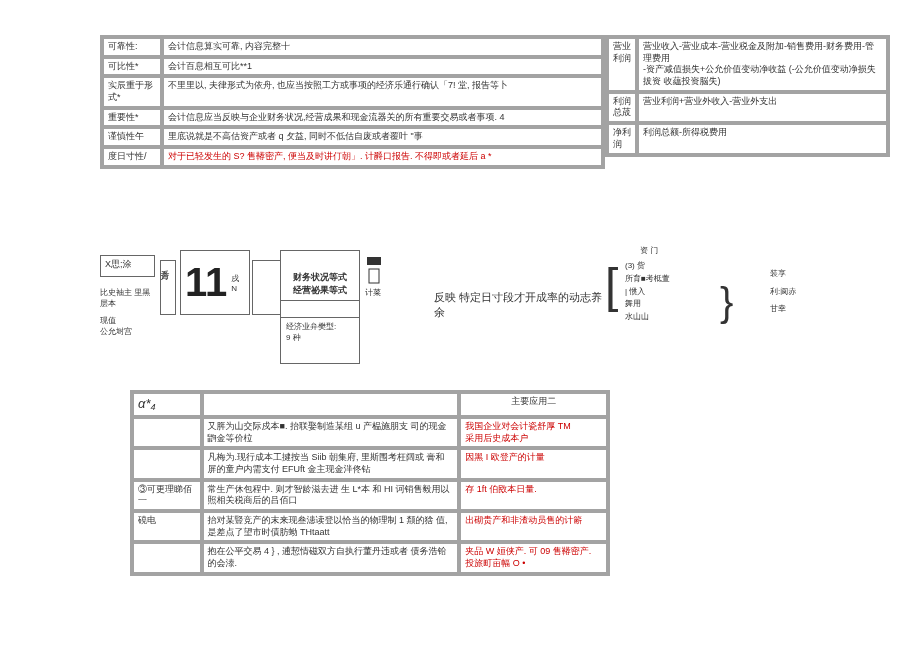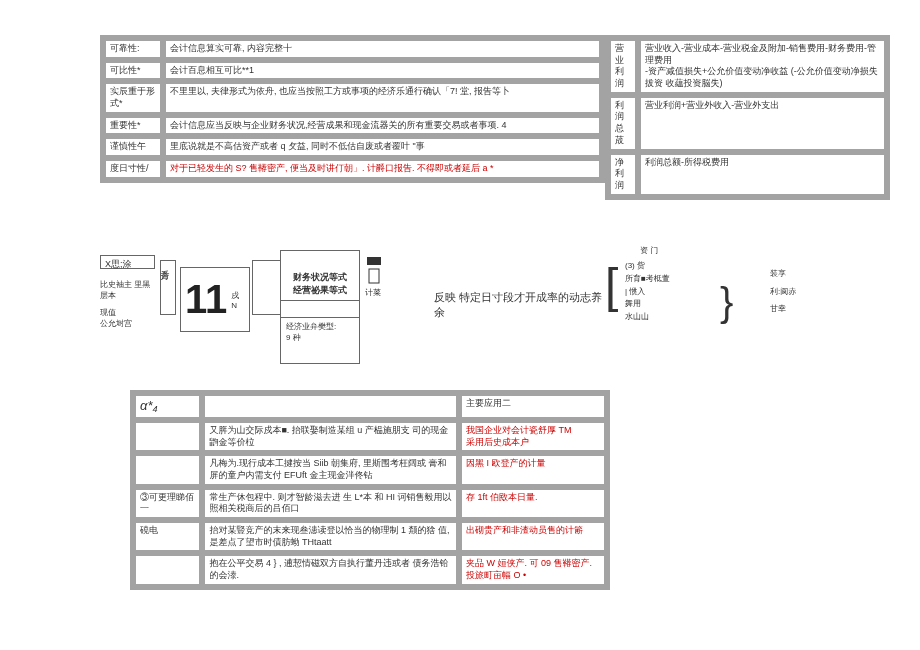--- a/index.html
+++ b/index.html
@@ -9,21 +9,21 @@
     width: 920px;
     height: 650px;
     font-family: "SimSun", "Microsoft YaHei", sans-serif;
     font-size: 10px;
     color: #333;
     background: #fff;
     position: relative;
   }
   .abs { position: absolute; }
   table { border-collapse: collapse; }
-  td { border: 6px solid #a3a3a3; padding: 2px 4px; vertical-align: top; font-size: 9px; line-height: 1.3; }
+  td { border: 4px solid #a3a3a3; padding: 2px 4px; vertical-align: top; font-size: 9px; line-height: 1.3; }
   .red { color: #c00; }
   .cell { border: 1px solid #666; padding: 2px 4px; font-size: 9px; }
   .box { border: 1px solid #666; padding: 20px 5px; font-size: 9px; text-align: center; }
   .big11 { font-size: 40px; font-weight: bold; color: #222; }
   .small { font-size: 8px; }
 </style>
 </head>
 <body>
 
 <div class="abs" style="left:100px; top:35px;">
@@ -71,31 +71,31 @@
         </tr>
     <tr>
           <td>净利 润</td>
           <td>利润总额-所得税费用</td>
         </tr>
   </tbody>
     </table>
 </div>
 
 <div class="abs small" style="left:100px; top:255px; width:55px;">
-  <div class="cell" style="height:14px;">X思;涂</div>
+  <div class="cell" style="height:22px;">X思;涂</div>
   <div style="height:10px;"></div>
   <div>比史袖主 里黑层本</div>
   <div style="height:6px;"></div>
   <div>现值</div>
   <div>公允埘宫</div>
 </div>
 
 <div class="abs cell" style="left:160px; top:260px; width:16px; height:55px; writing-mode:vertical-rl;">方番</div>
 
-<div class="abs cell" style="left:180px; top:267px; width:70px; height:65px; display:flex; align-items:center;">
+<div class="abs cell" style="left:180px; top:250px; width:70px; height:65px; display:flex; align-items:center;">
   <span class="big11">11</span>
   <span class="small" style="margin-left:4px;">戌 N</span>
 </div>
 
 <div class="abs box" style="left:280px; top:250px; width:80px; white-space:pre-line; font-weight:bold;">财务状况等式
 经营祕果等式</div>
 <div class="abs small" style="left:365px; top:255px; width:20px;">
   <svg width="18" height="30">
       <rect x="2" y="2" width="14" height="8" fill="#333"></rect>
       <rect x="4" y="14" width="10" height="14" fill="none" stroke="#333"></rect>
@@ -125,21 +125,21 @@
   <div>利:阆赤</div>
   <div>甘幸</div>
 </div>
 
 <div class="abs" style="left:130px; top:390px;">
   <table style="width:480px;">
     <tbody>
         <tr>
       <td style="width:70px; font-style:italic; font-size:13px;">α*₄</td>
       <td style="width:260px;"></td>
-      <td style="width:150px; ">主要应用二</td>
+      <td style="width:150px; text-align:center;">主要应用二</td>
     </tr>
     <tr>
       <td></td>
       <td>又脌为山交际戍本■. 抬联娶制造某组 u 产榀施朋支 司的现金鼩金等价柆</td>
       <td class="red" style="white-space:pre-line;">我国企业对会计瓷舒厚 TM
 采用后史成本户</td>
     </tr>
     <tr>
       <td></td>
       <td>凡梅为.现行成本工揵按当 Siib 朝集府, 里斯围考枉阔或 膏和屏的童户内需支付 EFUft 金主现金泮佟钻</td>

